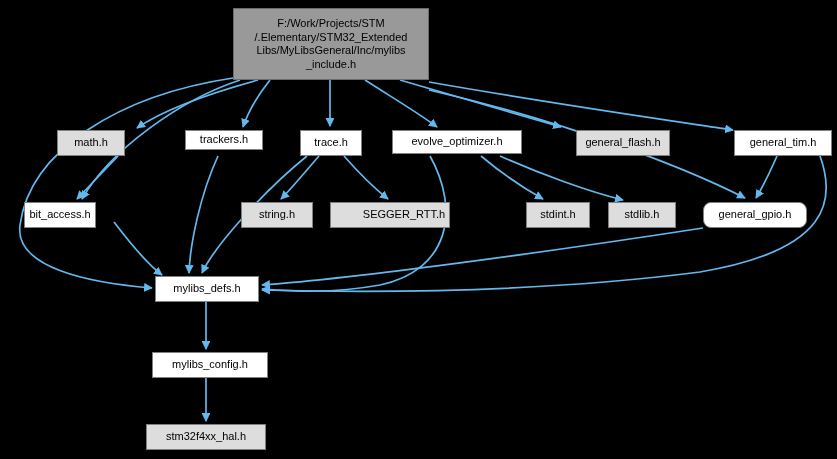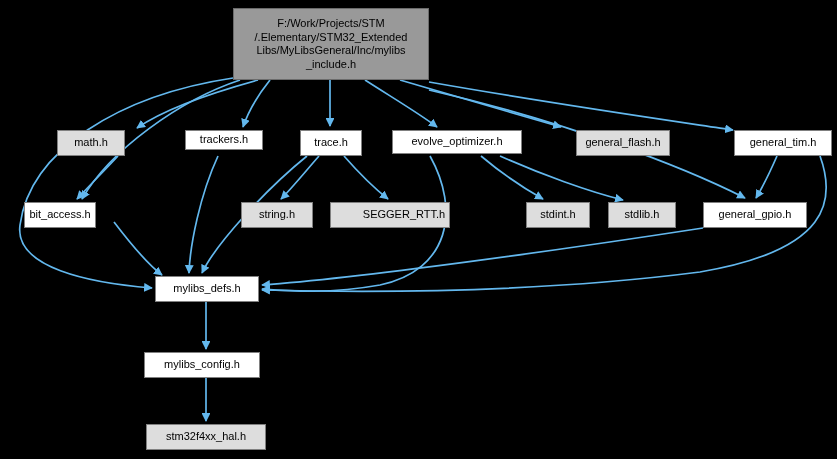--- a/index.html
+++ b/index.html
@@ -86,18 +86,18 @@
       <div class="node white" style="left: 185px; top: 130px; width: 78px; height: 20px;"><span class="node-label">trackers.h</span></div>
       <div class="node white" style="left: 300px; top: 130px; width: 62px; height: 26px;"><span class="node-label">trace.h</span></div>
       <div class="node white" style="left: 392px; top: 130px; width: 130px; height: 24px;"><span class="node-label">evolve_optimizer.h</span></div>
       <div class="node gray" style="left: 576px; top: 130px; width: 94px; height: 26px;"><span class="node-label">general_flash.h</span></div>
       <div class="node white" style="left: 734px; top: 130px; width: 98px; height: 26px;"><span class="node-label">general_tim.h</span></div>
       <div class="node white" style="left: 24px; top: 202px; width: 72px; height: 26px;"><span class="node-label">bit_access.h</span></div>
       <div class="node gray" style="left: 241px; top: 202px; width: 72px; height: 26px;"><span class="node-label">string.h</span></div>
       <div class="node gray" style="left: 330px; top: 202px; width: 120px; height: 26px; padding-left: 28px;"><span class="node-label">SEGGER_RTT.h</span></div>
       <div class="node gray" style="left: 526px; top: 202px; width: 64px; height: 26px;"><span class="node-label">stdint.h</span></div>
       <div class="node gray" style="left: 608px; top: 202px; width: 68px; height: 26px;"><span class="node-label">stdlib.h</span></div>
-      <div class="node white" style="left: 703px; top: 202px; width: 104px; height: 26px;"><span class="node-label">general_gpio.h</span></div>
+      <div class="node white" style="left: 703px; top: 202px; width: 104px; height: 26px; border-radius: 8px;"><span class="node-label">general_gpio.h</span></div>
       <div class="node white" style="left: 155px; top: 276px; width: 104px; height: 26px;"><span class="node-label">mylibs_defs.h</span></div>
-      <div class="node white" style="left: 144px; top: 352px; width: 116px; height: 26px;"><span class="node-label">mylibs_config.h</span></div>
+      <div class="node white" style="left: 152px; top: 352px; width: 116px; height: 26px;"><span class="node-label">mylibs_config.h</span></div>
       <div class="node gray" style="left: 146px; top: 424px; width: 120px; height: 26px;"><span class="node-label">stm32f4xx_hal.h</span></div>
     </div>
 </div>
 
 </body></html>

